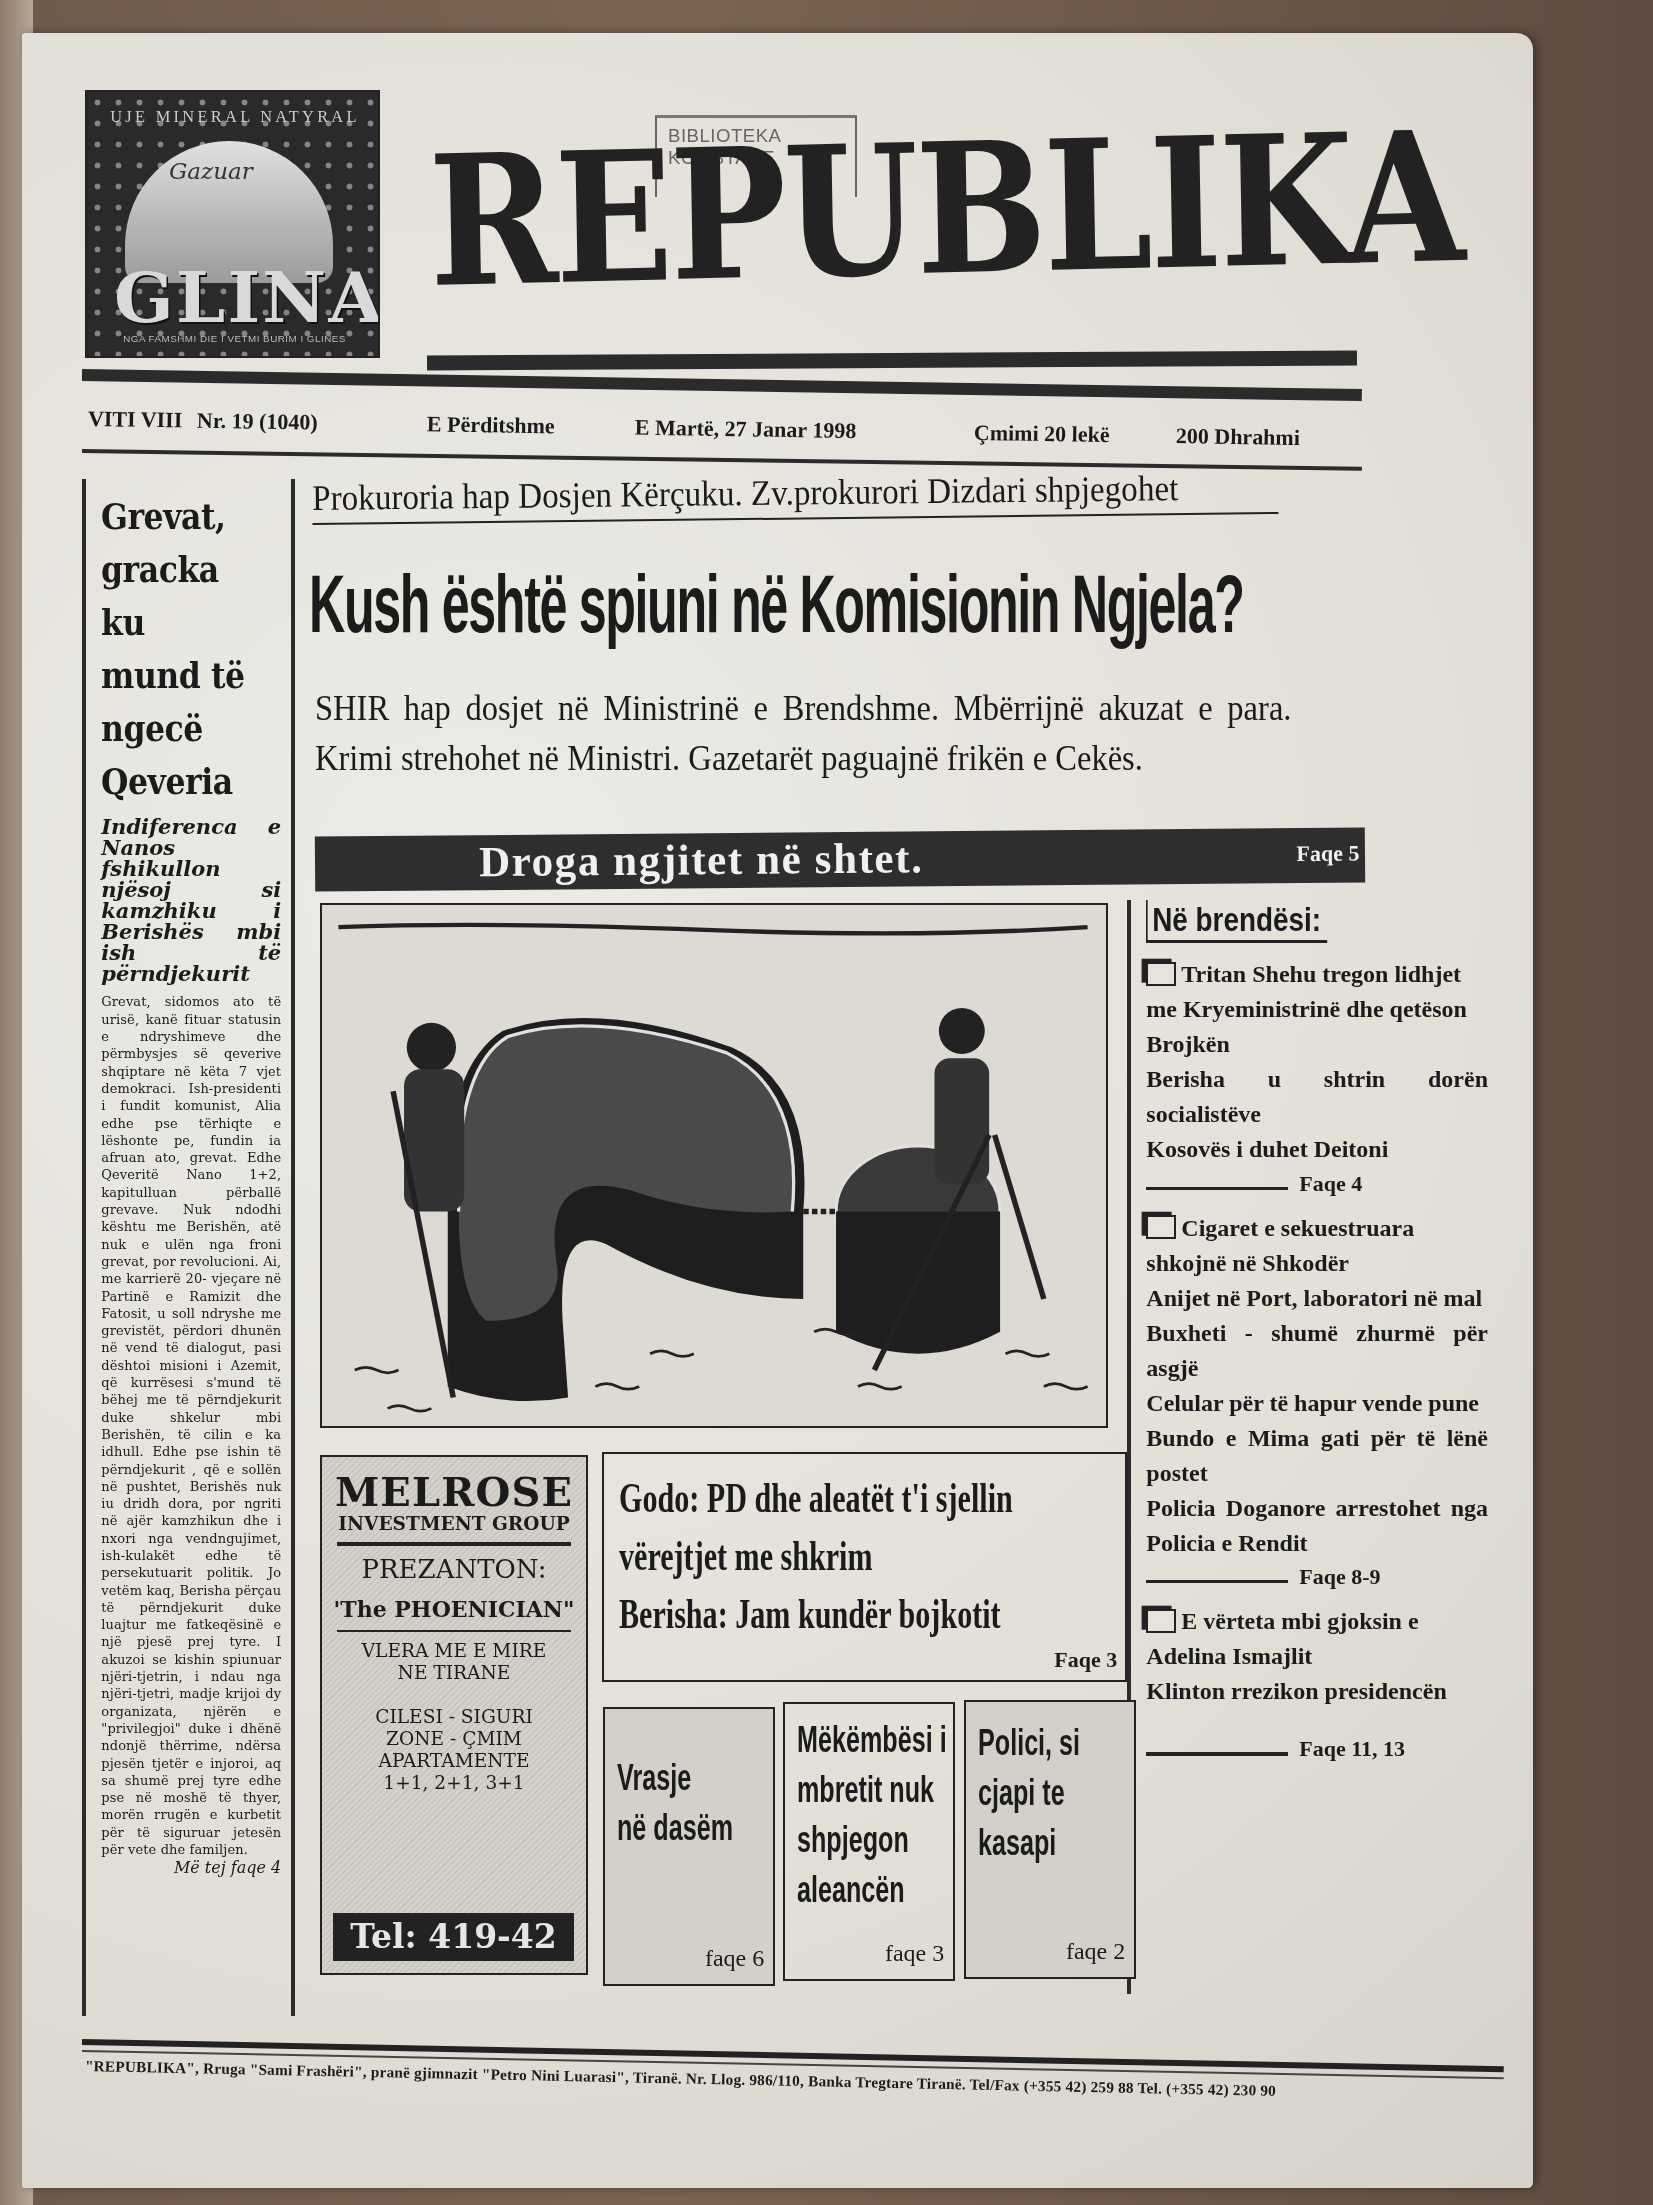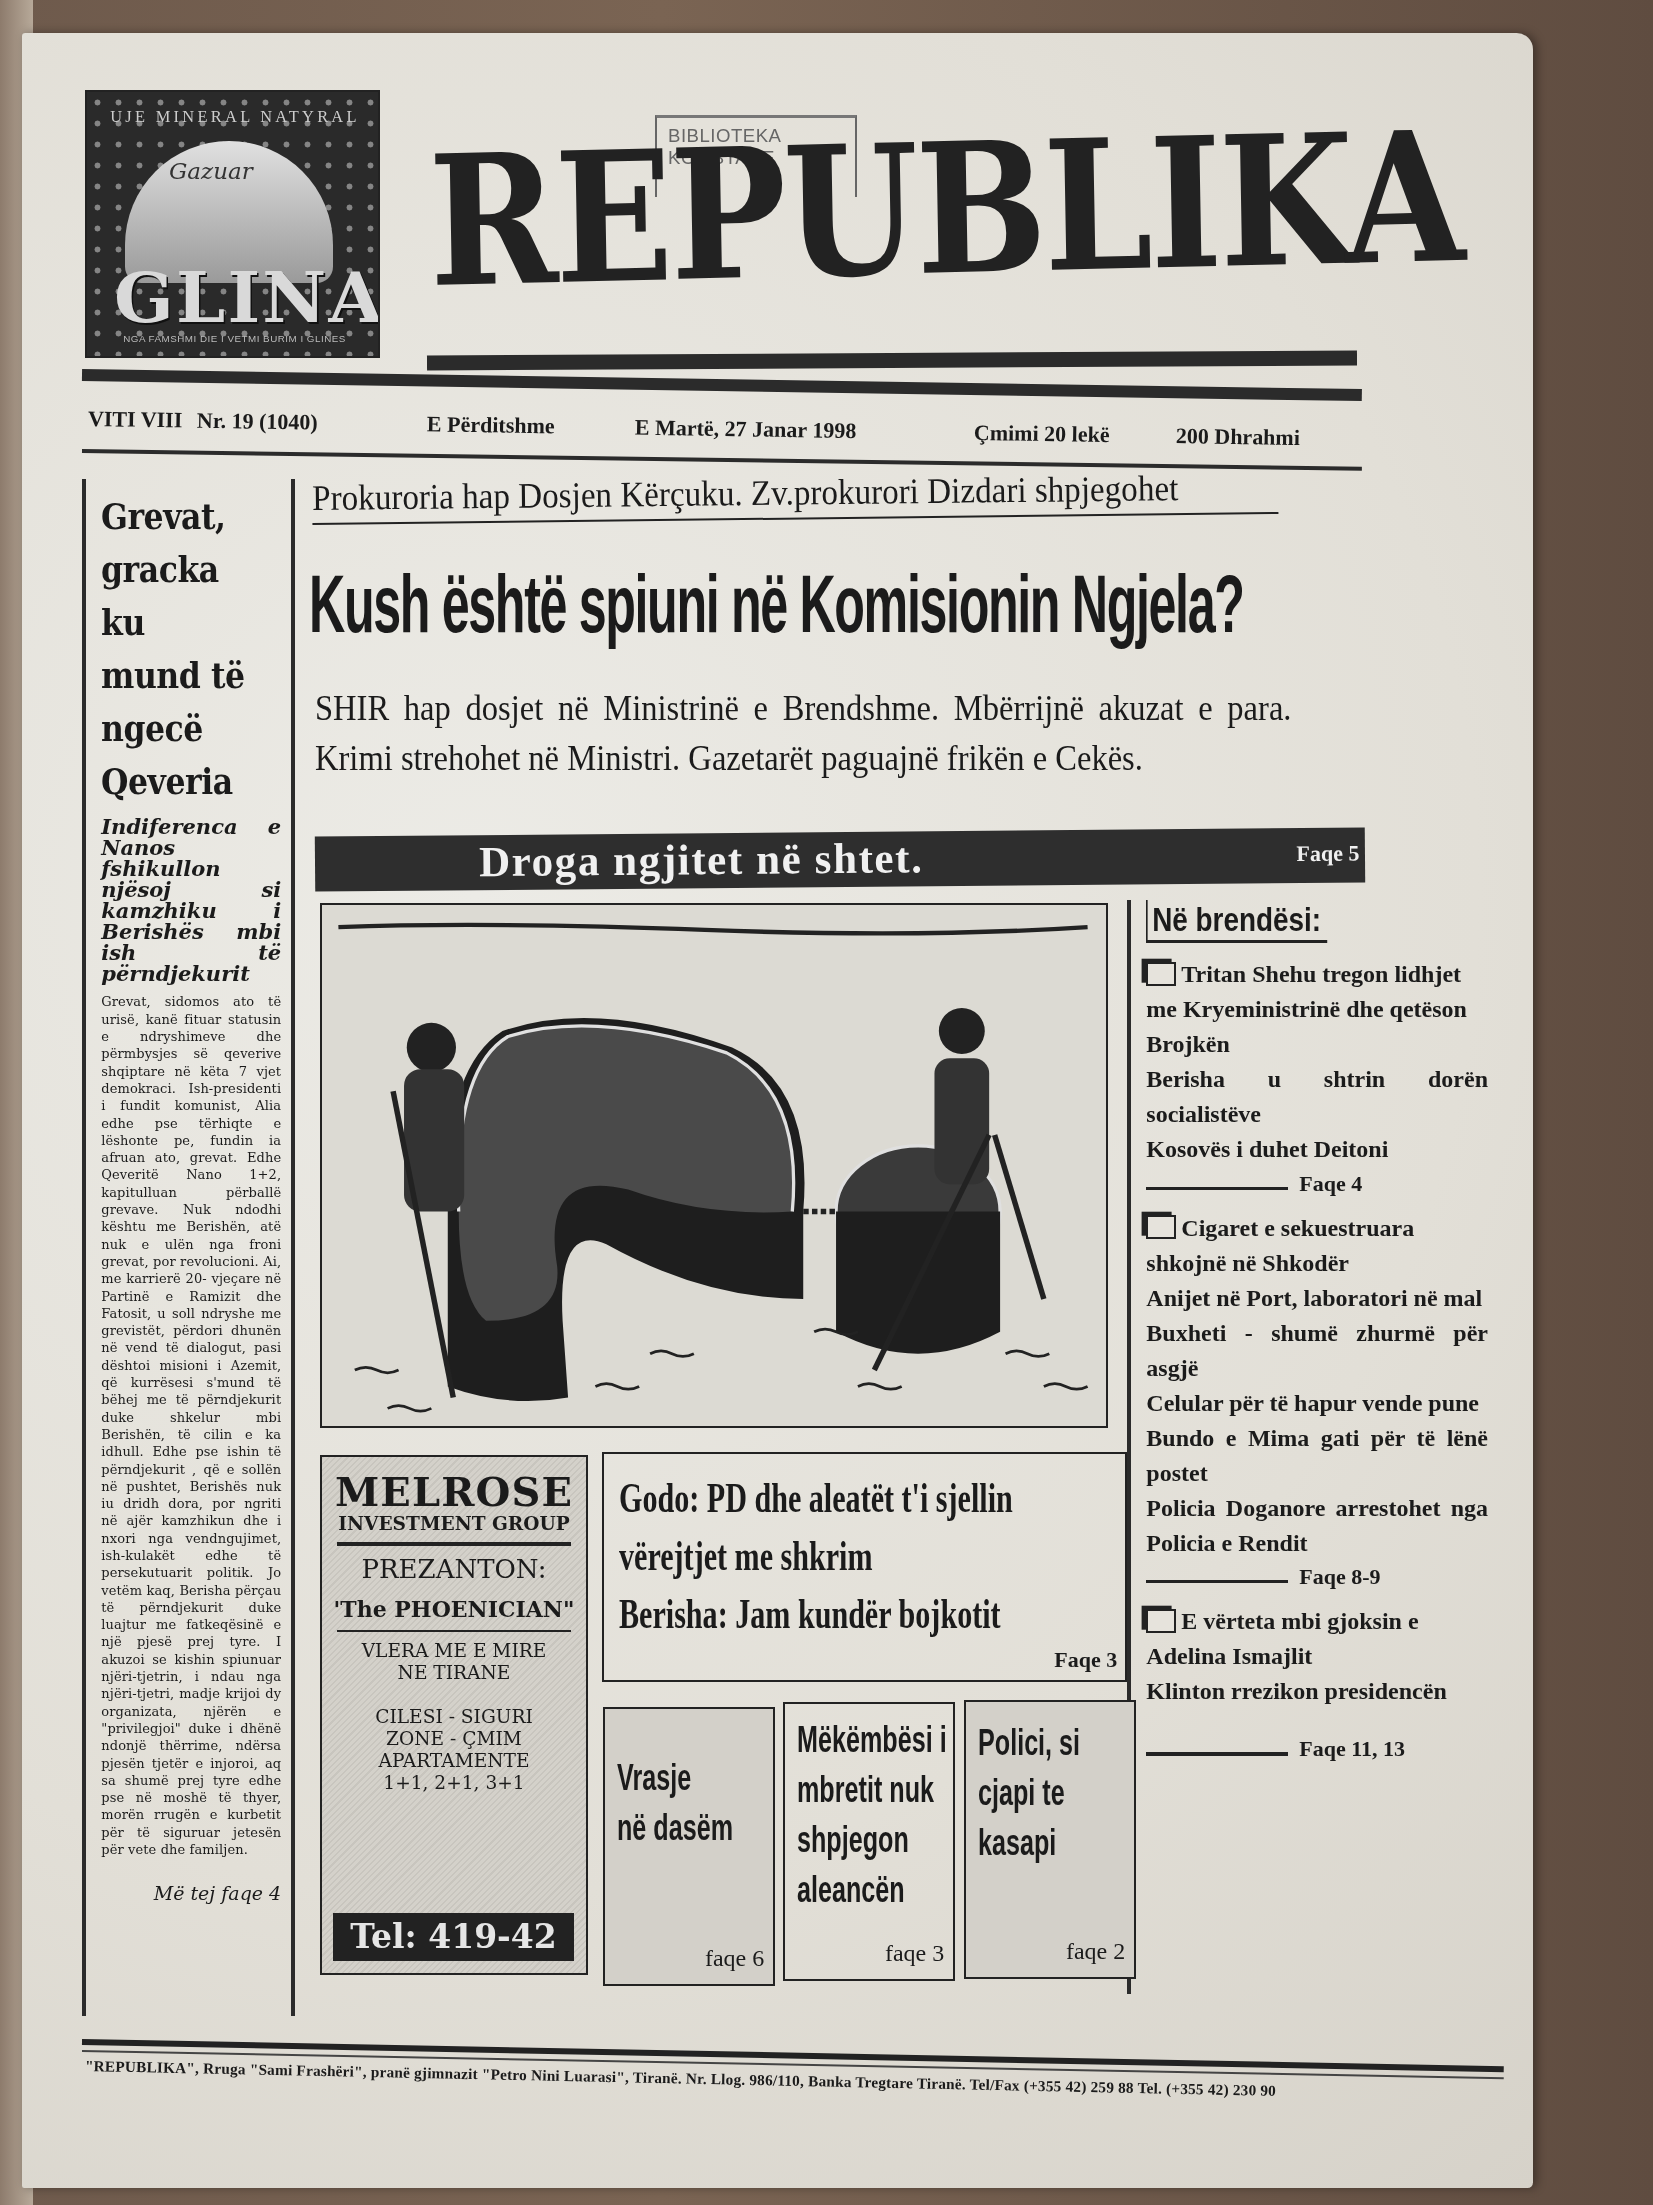--- a/index.html
+++ b/index.html
@@ -85,22 +85,22 @@
   }
   .leftcol .deck {
     font-family: "DejaVu Serif", serif; font-weight: bold; font-style: italic;
     font-size: 21px; line-height: 21px; margin-top: 7.7px; text-align: justify;
   }
   .leftcol .body {
     font-family: "DejaVu Serif", serif; font-size: 13px; line-height: 17.3px;
     text-align: justify; margin-top: 9.8px; letter-spacing: 0.1px;
   }
   .leftcol .more {
-    font-family: "DejaVu Serif", serif; font-style: italic; font-size: 19px;
-    text-align: right; margin-top: 24px;
+    font-family: "DejaVu Serif", serif; font-style: italic; font-size: 16px;
+    text-align: right; margin-top: 0;
   }
 
   
   .kicker {
     left: 290px; top: 443px; width: 1050px;
     font-family: "Liberation Serif", serif; font-size: 36px; line-height: 44px;
     transform: scaleX(0.92) rotate(-0.6deg); transform-origin: left top;
     border-bottom: 2.7px solid #222; padding-bottom: 3.3px; white-space: nowrap;
   }
   .headline {

